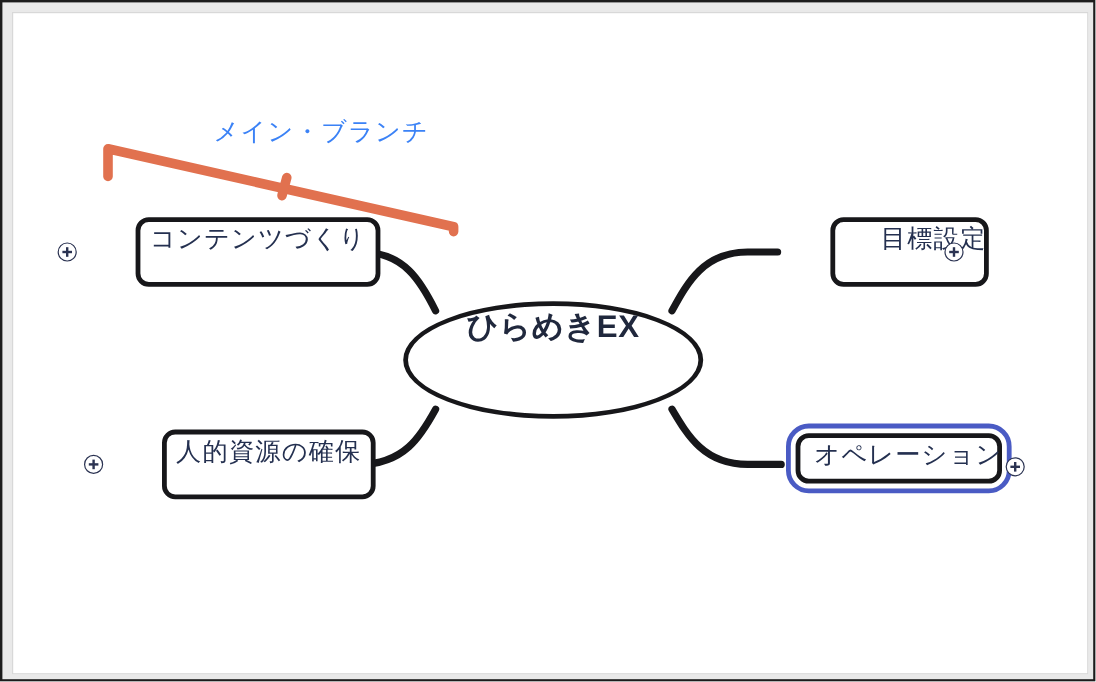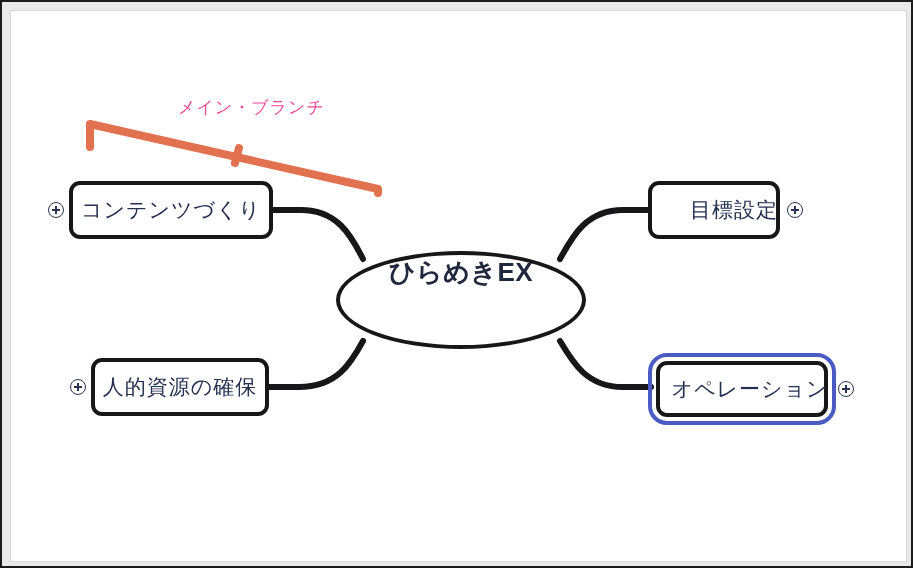--- a/index.html
+++ b/index.html
@@ -59,26 +59,26 @@
     font-weight: bold;
     color: #20283d;
     letter-spacing: 0.5px;
     white-space: nowrap;
   }
 
   
   .node {
     position: absolute;
     display: flex;
-    align-items: center;
     justify-content: center;
     background: #ffffff;
     border: 4px solid #17171a;
     border-radius: 11px;
     box-sizing: border-box;
+    margin-left: 44px;
   }
   .node-label {
     font-size: 21px;
     color: #243050;
     white-space: nowrap;
     letter-spacing: 1px;
   }
   .node.selected {
     outline: 4px solid #4a5bc4;
     outline-offset: 4px;
@@ -104,22 +104,22 @@
     content: "";
     position: absolute;
     background: #2b3352;
   }
   .expander::before { width: 8px; height: 1.8px; }
   .expander::after  { width: 1.8px; height: 8px; }
 
   
   .annotation-label {
     position: absolute;
-    color: #ec4899;
-    font-size: 17px;
+    color: #3b82f6;
+    font-size: 21px;
     letter-spacing: 1px;
     white-space: nowrap;
   }
   #annotation-bracket {
     position: absolute;
     left: 0;
     top: 0;
     width: 897px;
     height: 552px;
     pointer-events: none;
@@ -161,19 +161,19 @@
     <div class="node" style="left:637px; top:170px; width:132px; height:58px;padding-left:40px;">
       <span class="node-label">目標設定</span>
     </div>
     <div class="expander" style="left:776px; top:191px;"></div>
 
     <div class="node" style="left:80px; top:347px; width:178px; height:58px;">
       <span class="node-label">人的資源の確保</span>
     </div>
     <div class="expander" style="left:59px; top:368px;"></div>
 
-    <div class="node selected" style="left:645px; top:350px; width:172px; height:56px;padding-left:16px;">
+    <div class="node selected" style="left:608px; top:350px; width:172px; height:42px;padding-left:16px;">
       <span class="node-label">オペレーション</span>
     </div>
     <div class="expander" style="left:827px; top:370px;"></div>
 
   </div>
 </div>
 
 </body></html>

